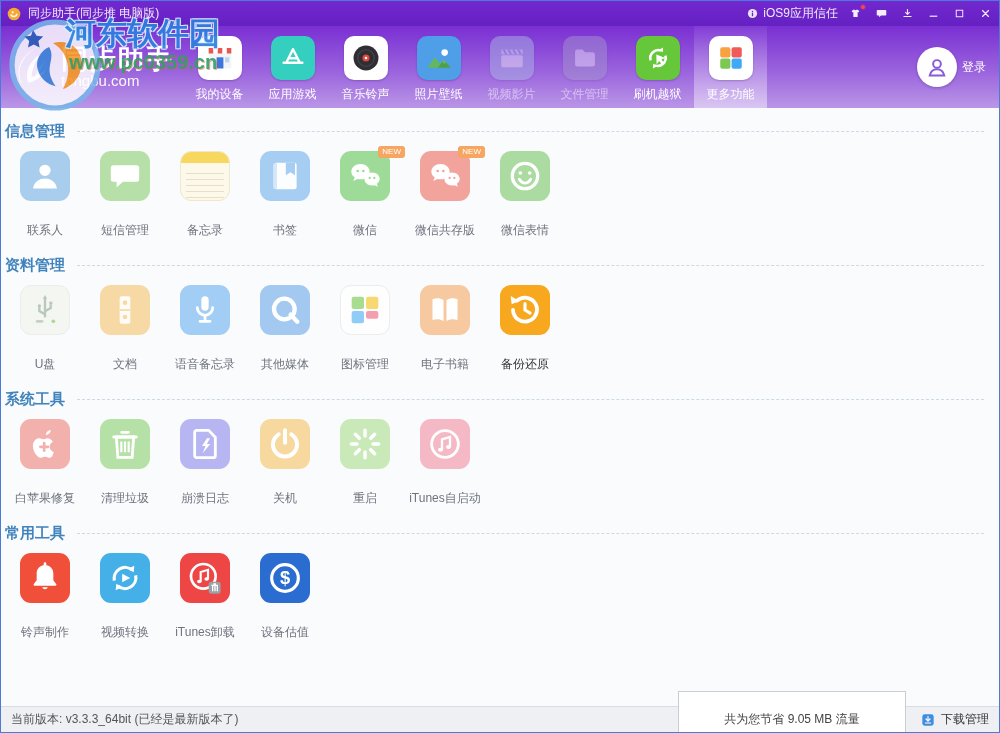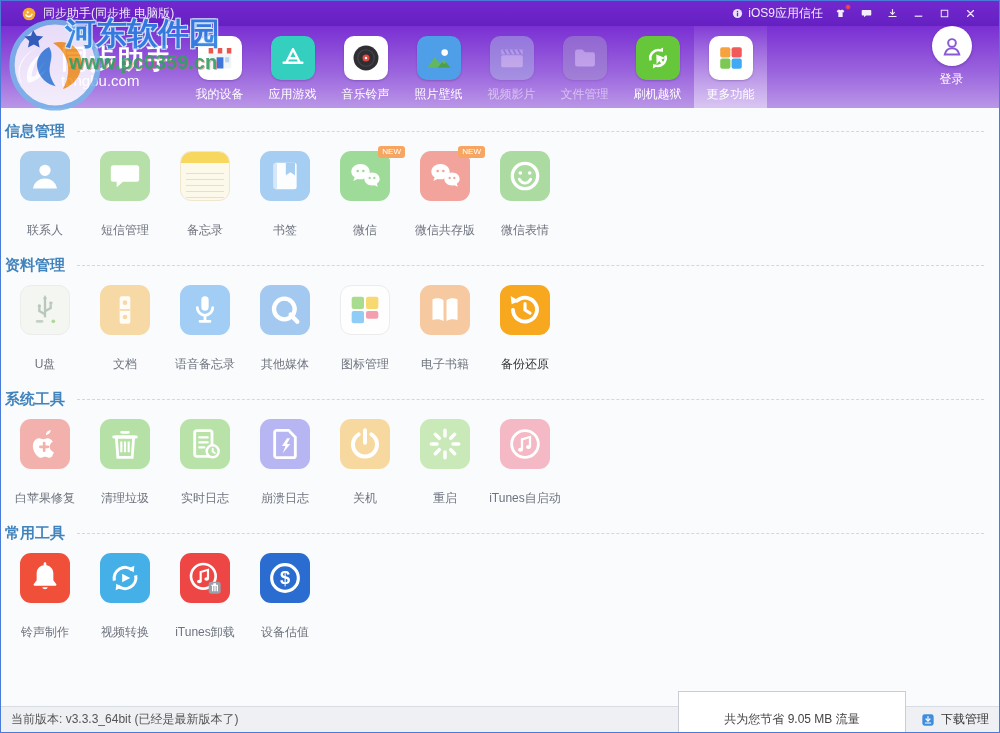--- a/index.html
+++ b/index.html
@@ -1,20 +1,20 @@
 <!DOCTYPE html>
 <html><head>
 <meta charset="utf-8">
 <style>
   * { margin:0; padding:0; box-sizing:border-box; }
   html,body { width:1000px; height:733px; font-family:"Liberation Sans","DejaVu Sans",sans-serif; }
   .window { width:1000px; height:733px; display:flex; flex-direction:column; border:1px solid #4a7bd9; position:relative; overflow:hidden; background:#fafbfd; }
 
   
-  .titlebar { height:25px; background:linear-gradient(180deg,#7228ce,#6520c2); display:flex; align-items:center; padding:0 20px; color:#f0e9fc; font-size:12px; flex:0 0 auto; }
+  .titlebar { height:25px; background:linear-gradient(180deg,#7228ce,#6520c2); display:flex; align-items:center; padding:0 5px; color:#f0e9fc; font-size:12px; flex:0 0 auto; }
   .titlebar .app-ico { width:16px; height:16px; margin-right:6px; }
   .tb-right { margin-left:auto; display:flex; align-items:center; gap:9px; }
   .tb-btn { width:17px; height:17px; display:flex; align-items:center; justify-content:center; position:relative; cursor:pointer; }
   .tb-btn svg { width:13px; height:13px; }
   .trust { display:flex; align-items:center; gap:4px; cursor:pointer; }
   .trust svg { width:13px; height:13px; }
   .dot { position:absolute; top:-1px; right:-2px; width:6px; height:6px; border-radius:50%; background:#ff4538; border:1px solid #7a30d0; }
 
   
   .navbar { height:82px; background:linear-gradient(180deg,#7a2fd3 0%,#9a63dd 55%,#ba96e7 100%); display:flex; align-items:stretch; flex:0 0 auto; position:relative; }
@@ -22,21 +22,21 @@
   .brand svg.phoenix { width:52px; height:56px; }
   .brand-txt { color:#fff; line-height:1.05; margin-left:2px; }
   .brand-name { font-size:27px; font-weight:bold; letter-spacing:1px; }
   .brand-dom { font-size:15px; opacity:.95; }
   .nav-items { display:flex; }
   .nav-item { width:73px; display:flex; flex-direction:column; align-items:center; justify-content:center; gap:6px; color:#fff; font-size:12px; cursor:pointer; padding-top:4px; }
   .nav-item.active { background:linear-gradient(180deg,rgba(255,255,255,.06),rgba(255,255,255,.45)); }
   .nav-item.dimmed { opacity:.5; }
   .ntile { width:44px; height:44px; border-radius:10px; display:flex; align-items:center; justify-content:center; box-shadow:0 1px 2px rgba(40,10,90,.25); }
   .ntile svg { width:34px; height:34px; }
-  .login { margin-left:auto; width:95px; display:flex; flex-direction:column; align-items:center; justify-content:flex-start; gap:5px; color:#fff; font-size:12px; cursor:pointer; }
+  .login { margin-left:auto; width:95px; display:flex; flex-direction:row; align-items:center; justify-content:center; gap:5px; color:#fff; font-size:12px; cursor:pointer; }
   .login-circle { width:40px; height:40px; border-radius:50%; background:#fff; display:flex; align-items:center; justify-content:center; box-shadow:0 1px 3px rgba(40,10,90,.3); }
   .login-circle svg { width:28px; height:28px; }
 
   
   .wm { position:absolute; left:6px; top:12px; z-index:6; pointer-events:none; }
   .wm-logo { position:absolute; left:0; top:4px; width:96px; height:96px; opacity:.9; }
   .wm-site { position:absolute; left:58px; top:0; font-size:31px; font-weight:bold; color:#2f7fe0; white-space:nowrap; text-shadow:1px 1px 0 #dff0ff,-1px -1px 0 #dff0ff,1px -1px 0 #dff0ff,-1px 1px 0 #dff0ff; opacity:.92; }
   .wm-url { position:absolute; left:62px; top:38px; font-size:20px; font-weight:bold; color:#2fa065; white-space:nowrap; text-shadow:1px 1px 0 rgba(230,90,70,.55); opacity:.9; }
 
   
@@ -422,31 +422,20 @@
             <div class="tile" style="--bg: #b5e0a6;">
               <svg viewBox="0 0 24 24">
                 <path d="M6.8 7.8h10.4L16.3 20H7.7z" fill="none" stroke="var(--fg,#fff)" stroke-width="1.7"></path>
                 <path d="M5.2 7.8h13.6M10 5h4" stroke="var(--fg,#fff)" stroke-width="1.7" stroke-linecap="round"></path>
                 <path d="M9.8 10.5v6.5M12 10.5v6.5M14.2 10.5v6.5" stroke="var(--fg,#fff)" stroke-width="1.3"></path>
               </svg>
             </div>
             <span class="item-label">清理垃圾</span>
           </div>
           <div class="item">
-            <div class="tile" style="--bg: #b9e2a9;">
-              <svg viewBox="0 0 24 24">
-                <rect x="5.8" y="4" width="10.4" height="15.4" rx="1.4" fill="none" stroke="var(--fg,#fff)" stroke-width="1.7"></rect>
-                <path d="M8.6 8h5M8.6 11h5M8.6 14h3" stroke="var(--fg,#fff)" stroke-width="1.4" stroke-linecap="round"></path>
-                <circle cx="16.6" cy="16.4" r="3.6" fill="var(--bg,#ccc)" stroke="var(--fg,#fff)" stroke-width="1.5"></circle>
-                <path d="M16.6 14.9v1.6l1.3.9" fill="none" stroke="var(--fg,#fff)" stroke-width="1.2" stroke-linecap="round"></path>
-              </svg>
-            </div>
-            <span class="item-label">实时日志</span>
-          </div>
-          <div class="item">
             <div class="tile" style="--bg: #b7b6f2;">
               <svg viewBox="0 0 24 24">
                 <path d="M7 3.8h7.2L18.2 8v11a1.2 1.2 0 0 1-1.2 1.2H7A1.2 1.2 0 0 1 5.8 19V5A1.2 1.2 0 0 1 7 3.8z" fill="none" stroke="var(--fg,#fff)" stroke-width="1.7"></path>
                 <path fill="var(--fg,#fff)" d="M13.2 8.6l-3 4.6h2.1l-1.7 4.4 4.6-5.6h-2.1l1.9-3.4z"></path>
               </svg>
             </div>
             <span class="item-label">崩溃日志</span>
           </div>
           <div class="item">
             <div class="tile" style="--bg: #f7d9a0;">

